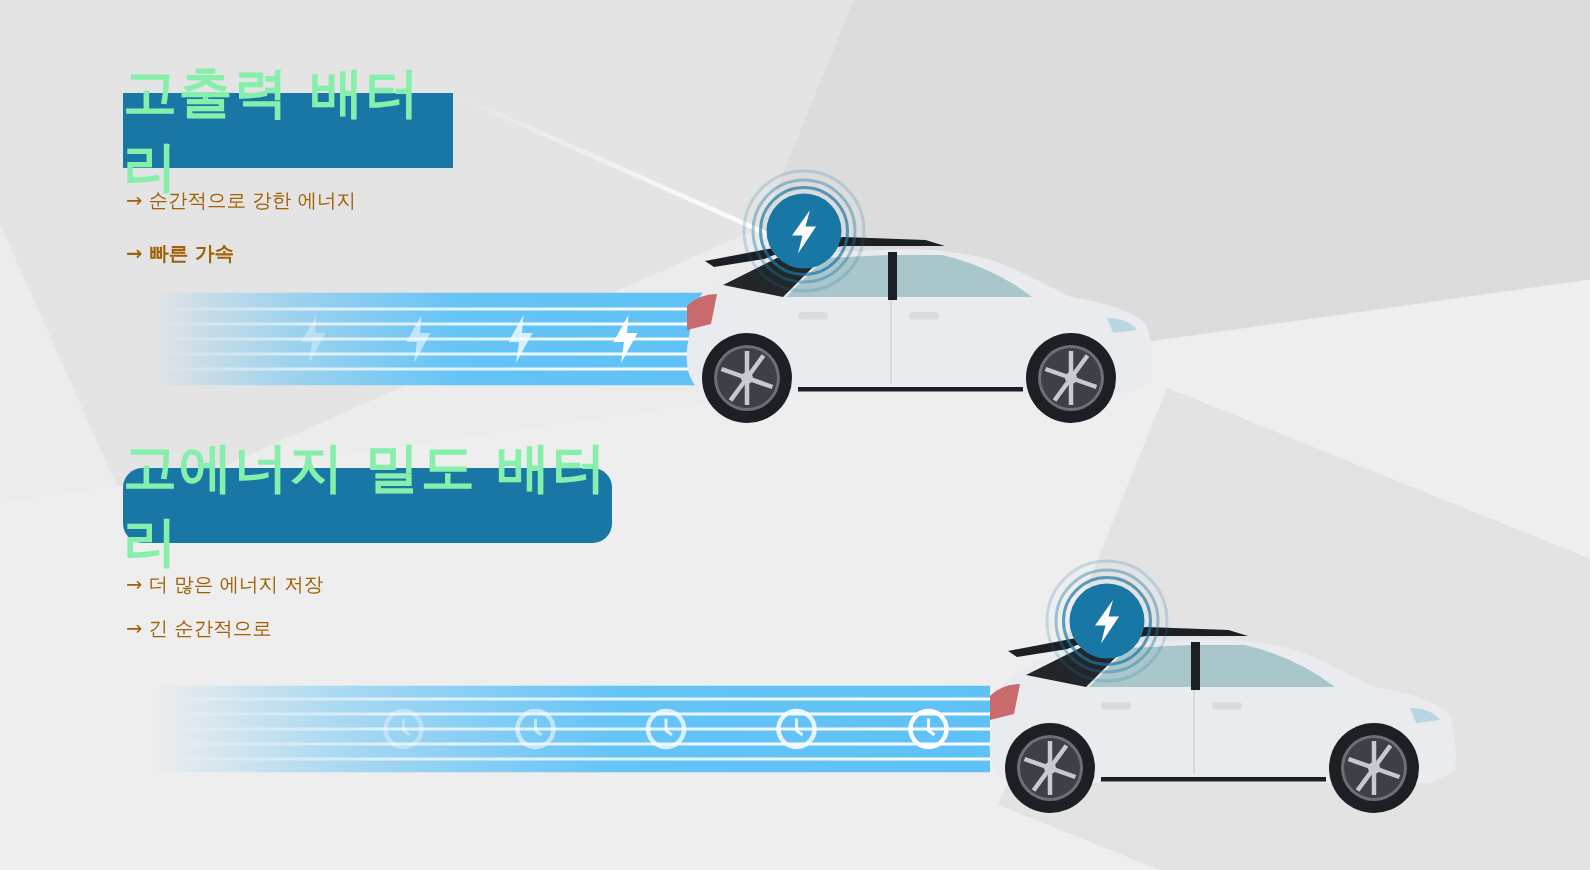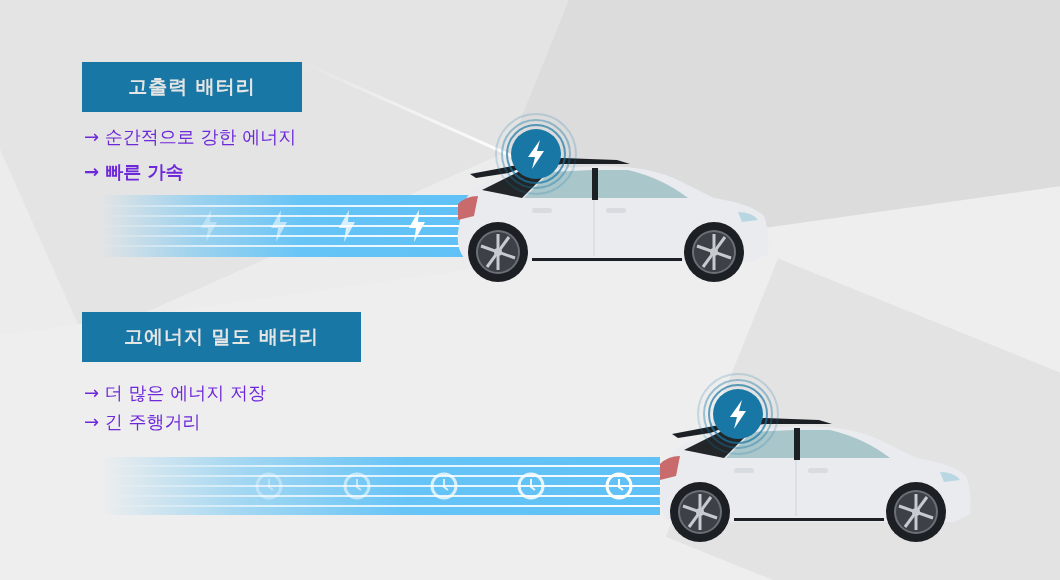--- a/index.html
+++ b/index.html
@@ -6,22 +6,22 @@
   body { width:1060px; height:580px; overflow:hidden; position:relative;
          font-family:"DejaVu Sans","Liberation Sans",sans-serif;
          background:#ececec; }
   .bg { position:absolute; inset:0; overflow:hidden; }
   .bg .p1 { position:absolute; left:-200px; top:-300px; width:900px; height:700px; background:#e4e4e5; transform:rotate(-24deg); transform-origin:0 0; }
   .bg .p2 { position:absolute; left:560px; top:-120px; width:700px; height:420px; background:#dcdcdd; transform:rotate(22deg); }
   .bg .p3 { position:absolute; left:-100px; top:260px; width:1300px; height:400px; background:#eeeeee; transform:rotate(-8deg); }
   .bg .p4 { position:absolute; left:700px; top:360px; width:600px; height:300px; background:#e3e3e3; transform:rotate(22deg); }
   .bg .beam { position:absolute; left:300px; top:60px; width:240px; height:3px; background:linear-gradient(90deg,rgba(255,255,255,0),#ffffff); transform:rotate(24deg); transform-origin:0 0; }
 
-  .title-box { position:absolute; background:#1877a5; color:#e5e5e5; font-weight:bold; font-size:19px; letter-spacing:1px; display:flex; align-items:center; justify-content:center; }
-  .bullet { position:absolute; font-size:18px; color:#6d28d9; white-space:nowrap; }
+  .title-box { position:absolute; background:#1877a5; color:#86efac; font-weight:bold; font-size:36px; letter-spacing:1px; display:flex; align-items:center; justify-content:center; }
+  .bullet { position:absolute; font-size:13px; color:#a16207; white-space:nowrap; }
 
   .stream { position:absolute; height:62px; overflow:hidden; }
   .stream .bar { position:absolute; left:0; right:0; top:0; bottom:0;
                  background:linear-gradient(90deg,rgba(102,196,245,0) 0%,rgba(102,196,245,0.55) 25%,#66c4f6 55%,#5fc1f6 100%); }
   .stream .line { position:absolute; left:0; right:0; height:2px;
                   background:linear-gradient(90deg,rgba(255,255,255,0) 0%,rgba(255,255,255,0.7) 30%,#ffffff 100%); }
   .stream .icon { position:absolute; top:14px; width:34px; height:34px; display:flex; align-items:center; justify-content:center; }
 
   .car { position:absolute; }
 </style>
@@ -115,23 +115,23 @@
 
   <g transform="translate(84,42)">
     <circle r="40" fill="none" stroke="#1877a5" stroke-opacity="0.2" stroke-width="2"></circle>
     <circle r="34" fill="none" stroke="#1877a5" stroke-opacity="0.4" stroke-width="2"></circle>
     <circle r="29" fill="none" stroke="#1877a5" stroke-opacity="0.7" stroke-width="2"></circle>
     <circle r="25" fill="#1877a5"></circle>
     <path d="M4 -14 L-8 3 H-1 L-4 15 L8 -3 H1 Z" fill="#fff"></path>
   </g>
 </svg>
 
-<div class="title-box" style="left:82px;top:312px;width:279px;height:50px;">고에너지 밀도 배터리</div>
+<div class="title-box" style="left:82px;top:312px;width:326px;height:50px;border-radius:13px;">고에너지 밀도 배터리</div>
 <div class="bullet" style="left:84px;top:381px;">→ 더 많은 에너지 저장</div>
-<div class="bullet" style="left:84px;top:410px;">→ 긴 주행거리</div>
+<div class="bullet" style="left:84px;top:410px;">→ 긴 순간적으로</div>
 
 <div class="stream" style="left:100px;top:457px;width:560px;height:58px;">
   <div class="bar"></div>
   <div class="line" style="top:8px"></div>
   <div class="line" style="top:18px"></div>
   <div class="line" style="top:28px"></div>
   <div class="line" style="top:38px"></div>
   <div class="line" style="top:48px"></div>
   <div class="icon" style="left:152px;top:12px;opacity:0.35">
       <svg width="30" height="30" viewBox="0 0 30 30">

